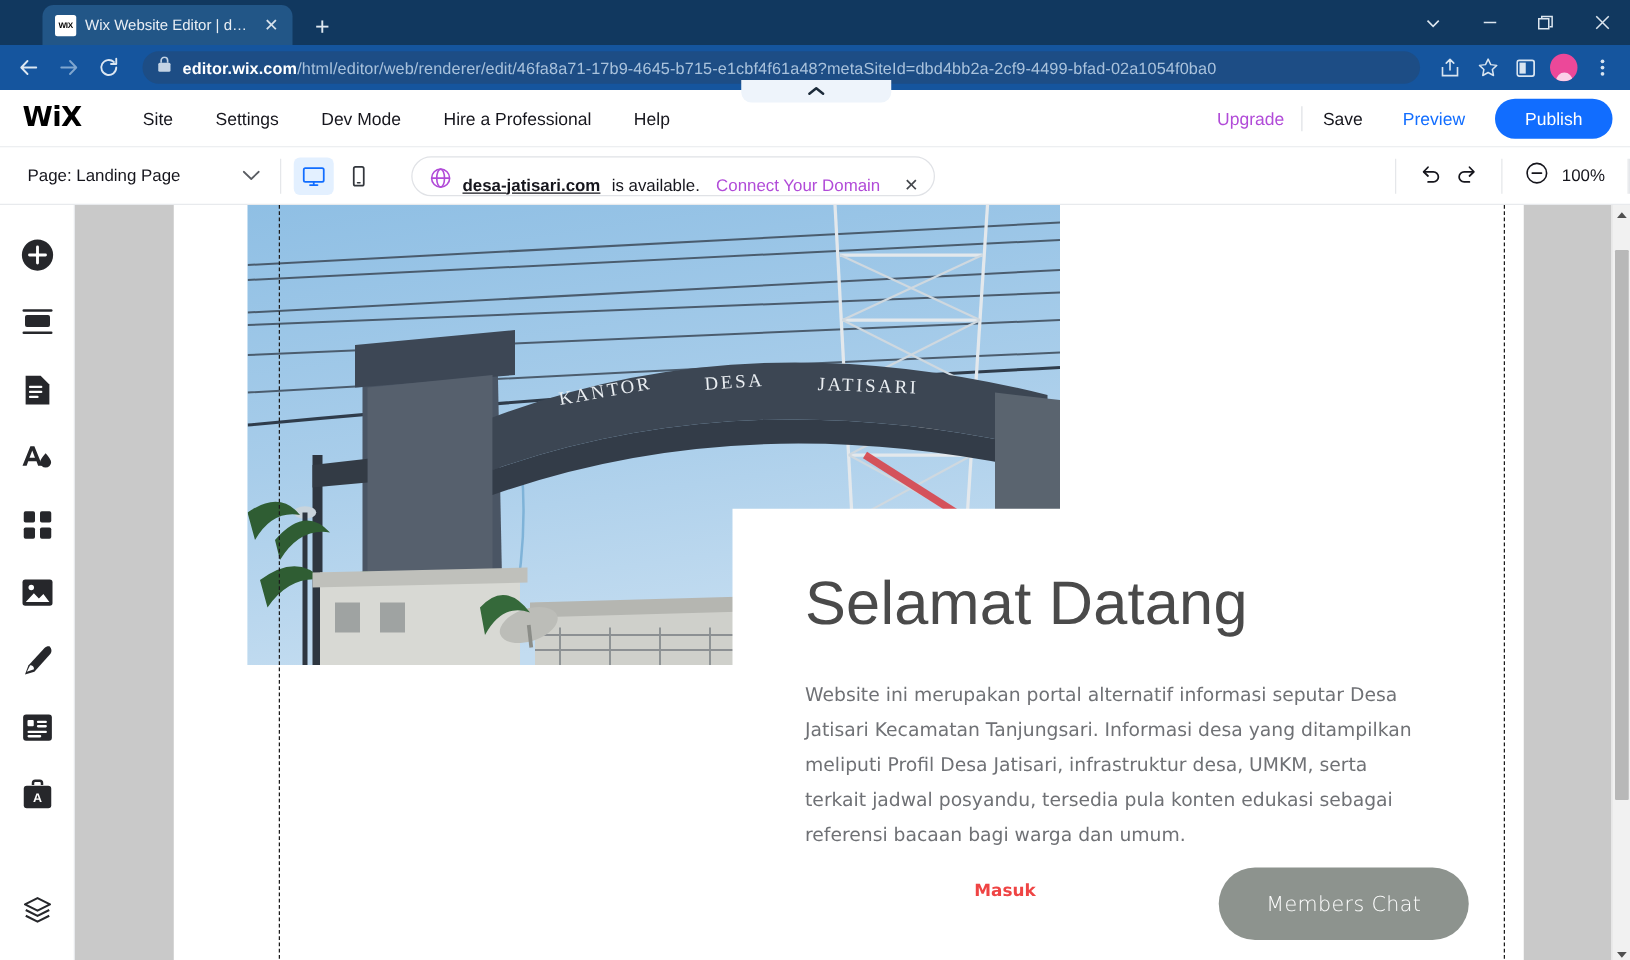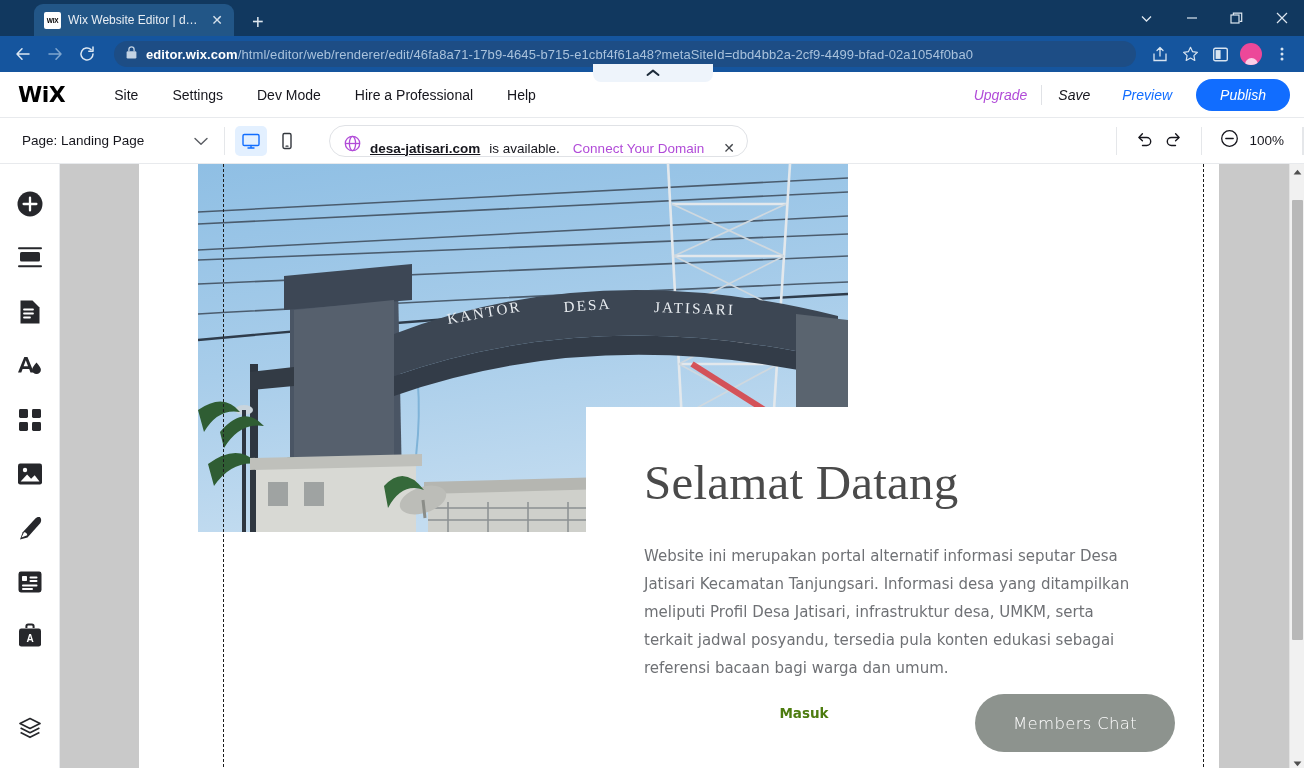--- a/index.html
+++ b/index.html
@@ -124,21 +124,21 @@
   .wix-logo {
     font-size: 22px; font-weight: 800; color: #000;
     letter-spacing: -0.5px; margin-right: 32px;
     font-family: "DejaVu Sans", sans-serif;
   }
   .menu-item {
     font-size: 14px; color: #16161d;
     padding: 0 17px; white-space: nowrap;
   }
   .topbar-right {
-    margin-left: auto; display: flex; align-items: center; gap: 0; font-style: italic;
+    margin-left: auto; display: flex; align-items: center; gap: 0;
   }
   .link-upgrade { font-size: 14px; color: #b14bd8; padding: 0 14px; }
   .vdiv { width: 1px; height: 20px; background: #e0e2e6; }
   .link-save { font-size: 14px; color: #16161d; padding: 0 16px; }
   .link-preview { font-size: 14px; color: #116dff; padding: 0 16px; }
   .btn-publish {
     background: #116dff; color: #fff;
     font-size: 14px; border-radius: 18px;
     padding: 8px 24px; margin-left: 8px;
   }
@@ -236,32 +236,32 @@
   .hero-card {
     position: absolute; left: 447px; top: 243px;
     width: 605px; bottom: 0;
     background: #fff;
     padding: 50px 58px 0 58px;
     z-index: 10;
   }
   .hero-title {
     font-size: 49px; font-weight: 300; color: #4a4a4a;
     letter-spacing: 0.2px; line-height: 1.08;
-    font-family: Liberation Serif, serif;
+    font-family: Liberation Sans, sans-serif;
   }
   .hero-body {
     margin-top: 32px;
     font-size: 15px; line-height: 28px;
     color: #6f7175;
     max-width: 510px;
     font-family: "DejaVu Sans", sans-serif;
   }
   .hero-cta {
     margin-top: 23px;
-    font-size: 13.5px; font-weight: 700; color: #4d7c0f;
+    font-size: 13.5px; font-weight: 700; color: #ef4444;
     text-align: center; width: 320px;
     font-family: "DejaVu Sans", sans-serif;
   }
 
   
   .chat-bubble {
     position: absolute; right: 44px; bottom: 20px;
     width: 200px; height: 58px;
     background: #8d938e;
     border-radius: 29px;

